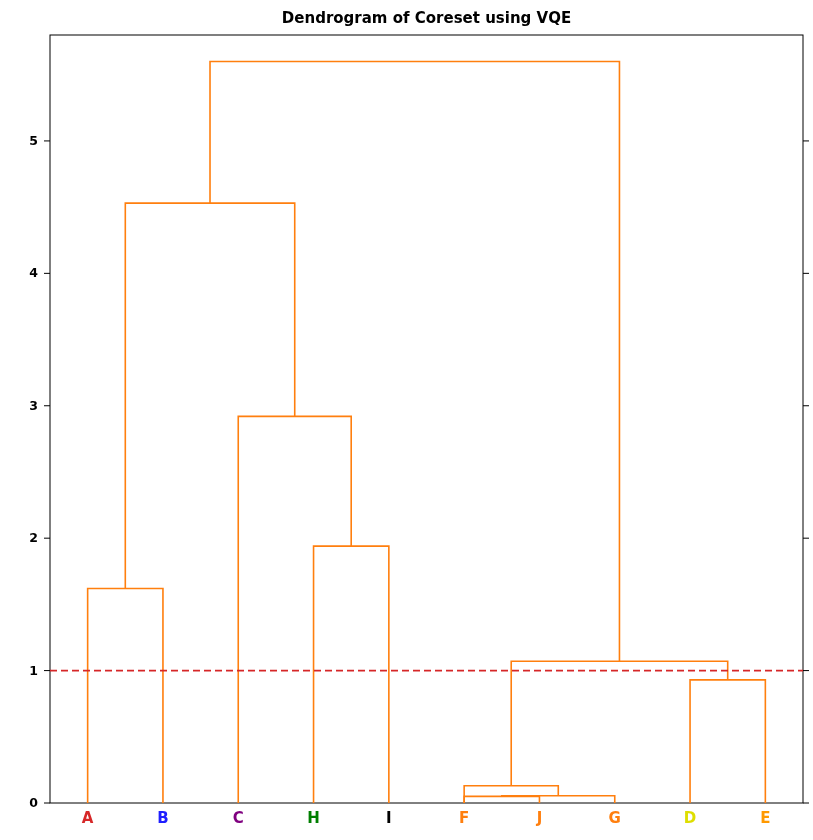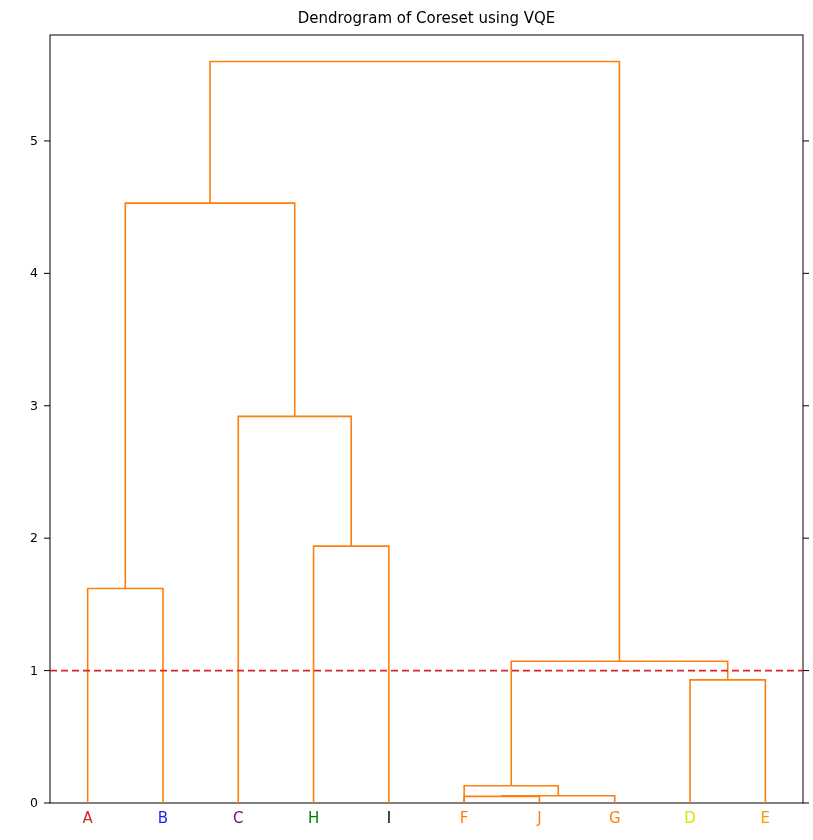--- a/index.html
+++ b/index.html
@@ -5,20 +5,21 @@
   html, body {
     margin: 0;
     padding: 0;
     background: #ffffff;
     font-family: "DejaVu Sans", "Helvetica", Arial, sans-serif;
   }
   #wrap {
     position: relative;
     width: 813px;
     height: 840px;
+    font-weight: bold;
   }
   svg {
     display: block;
   }
   .title {
     font-size: 15px;
     fill: #000000;
     text-anchor: middle;
   }
   .tick-label {

